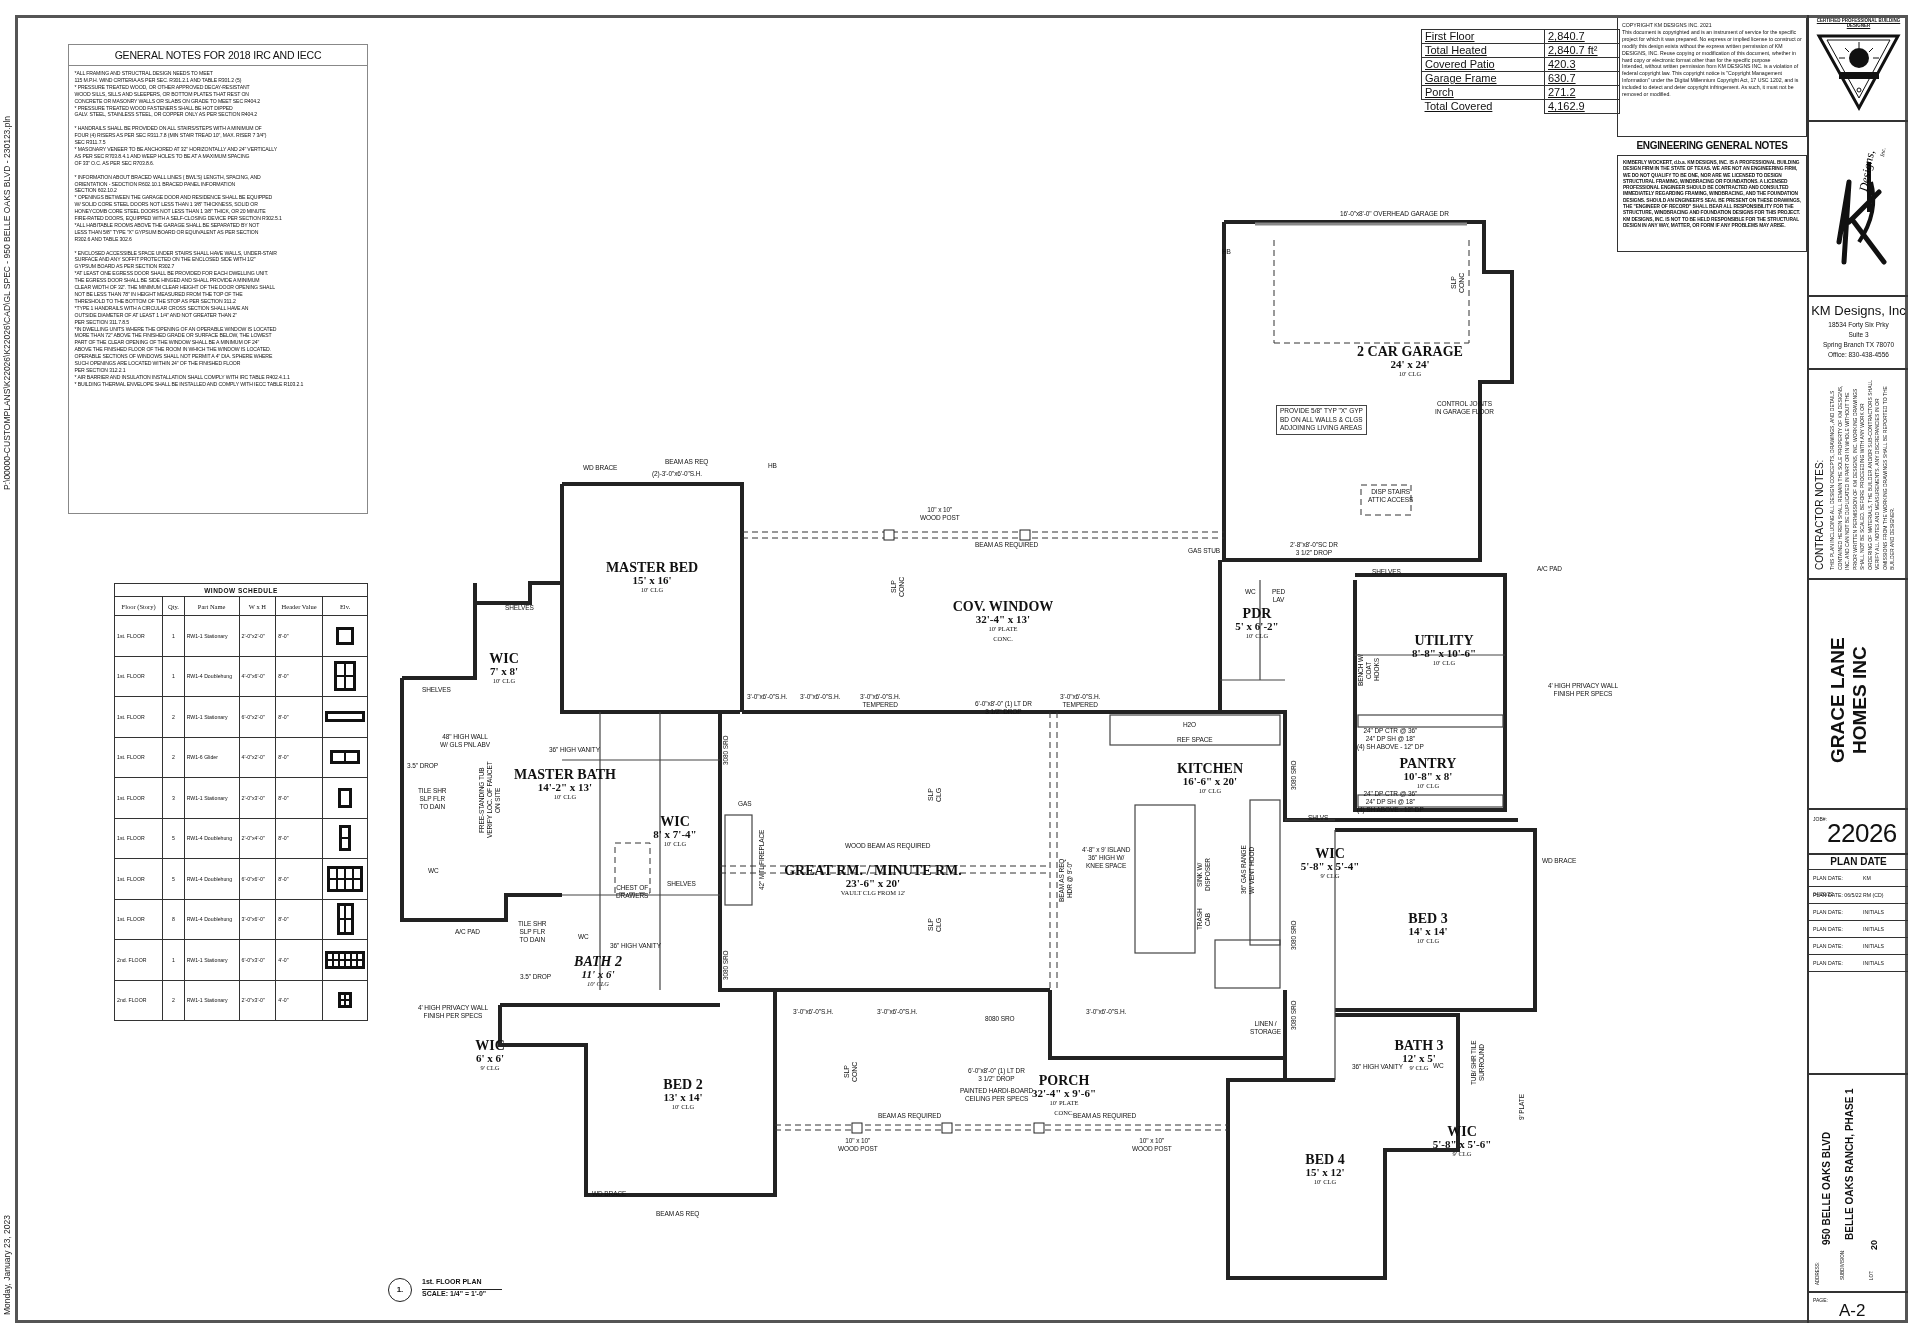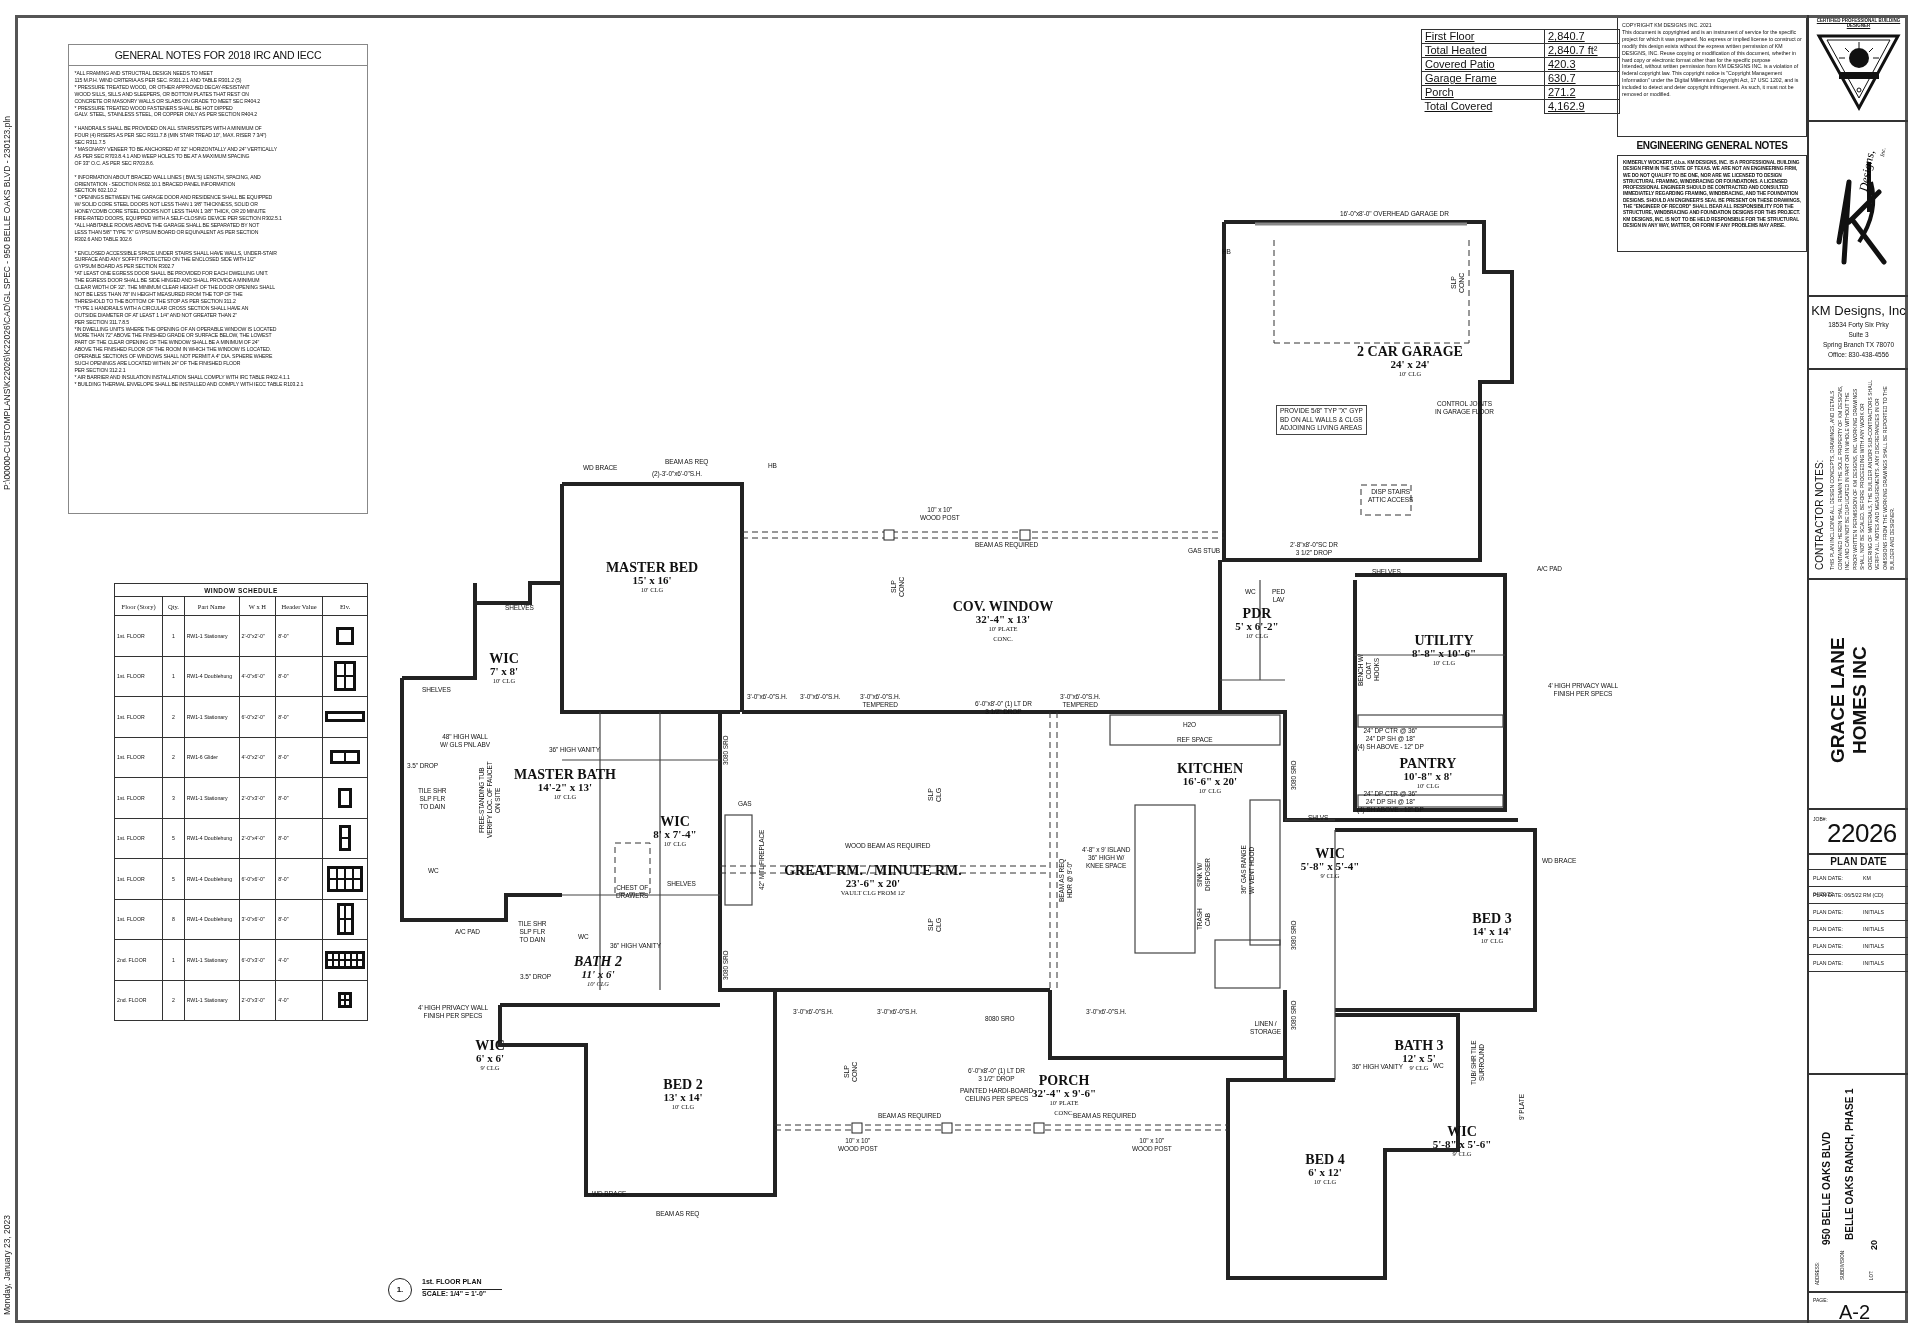--- a/index.html
+++ b/index.html
@@ -38,21 +38,21 @@
   .km-name{font-size:13px;text-align:center;margin-top:6px;}
   .km-addr{font-size:6.5px;text-align:center;line-height:10px;}
   .vtext{writing-mode:vertical-rl;transform:rotate(180deg);white-space:nowrap;}
   .grace{font-size:19px;font-weight:bold;text-align:center;line-height:22px;}
   .job-lbl{font-size:5px;position:absolute;left:4px;top:6px;}
   .job-num{font-size:26px;position:absolute;left:18px;top:8px;letter-spacing:-0.5px;}
   .pd-hdr{font-size:10px;font-weight:bold;text-align:center;border-bottom:1px solid #333;height:14px;line-height:14px;}
   .pd-row{font-size:5.2px;height:16px;line-height:16px;border-bottom:1px solid #333;padding-left:4px;display:flex;}
   .pd-row span:first-child{width:50px;}
   .page-lbl{font-size:5px;position:absolute;left:4px;top:4px;}
-  .page-num{font-size:20px;position:absolute;left:30px;top:8px;}
+  .page-num{font-size:17px;position:absolute;left:30px;top:8px;}
 
   
   .plan{position:absolute;left:0;top:0;width:1920px;height:1333px;pointer-events:none;}
   .room-lbl{position:absolute;text-align:center;font-family:"Liberation Serif",serif;line-height:1;}
   .room-lbl .n{font-weight:bold;font-size:14px;display:block;}
   .room-lbl .d{font-weight:bold;font-size:11px;display:block;}
   .room-lbl .c{font-size:6.5px;display:block;margin-top:1px;}
   .note{position:absolute;font-size:6.5px;white-space:nowrap;letter-spacing:-0.1px;line-height:8px;text-align:center;}
   .note.v{writing-mode:vertical-rl;transform:rotate(180deg);}
   .boxnote{position:absolute;border:1px solid #444;font-size:6.5px;line-height:8.5px;padding:1px 3px;}
@@ -568,21 +568,21 @@
 <div class="room-lbl" style="left:1428px;top:757px;width:100px;margin-left:-50px;">
   <span class="n">PANTRY</span>
     <span class="d">10'-8" x 8'</span>
     <span class="c">10' CLG</span>
 </div>
 <div class="room-lbl" style="left:1330px;top:847px;width:80px;margin-left:-40px;">
   <span class="n">WIC</span>
     <span class="d">5'-8" x 5'-4"</span>
     <span class="c">9' CLG</span>
 </div>
-<div class="room-lbl" style="left:1492px;top:912px;width:80px;margin-left:-40px;">
+<div class="room-lbl" style="left:1428px;top:912px;width:80px;margin-left:-40px;">
   <span class="n">BED 3</span>
     <span class="d">14' x 14'</span>
     <span class="c">10' CLG</span>
 </div>
 <div class="room-lbl" style="left:598px;top:955px;width:60px;margin-left:-30px;font-style:italic;">
   <span class="n">BATH 2</span>
     <span class="d">11' x 6'</span>
     <span class="c">10' CLG</span>
 </div>
 <div class="room-lbl" style="left:490px;top:1039px;width:50px;margin-left:-25px;">
@@ -606,21 +606,21 @@
     <span class="d">12' x 5'</span>
     <span class="c">9' CLG</span>
 </div>
 <div class="room-lbl" style="left:1462px;top:1125px;width:80px;margin-left:-40px;">
   <span class="n">WIC</span>
     <span class="d">5'-8" x 5'-6"</span>
     <span class="c">9' CLG</span>
 </div>
 <div class="room-lbl" style="left:1325px;top:1153px;width:60px;margin-left:-30px;">
   <span class="n">BED 4</span>
-    <span class="d">6' x 12'</span>
+    <span class="d">15' x 12'</span>
     <span class="c">10' CLG</span>
 </div>
 
 <div class="note" style="left:1340px;top:210px;">16'-0"x8'-0" OVERHEAD GARAGE DR</div>
 <div class="boxnote" style="left:1276px;top:405px;white-space:pre-line;">PROVIDE 5/8" TYP "X" GYP
 BD ON ALL WALLS &amp; CLGS
 ADJOINING LIVING AREAS</div>
 <div class="note" style="left:1435px;top:400px;white-space:pre-line;">CONTROL JOINTS
 IN GARAGE FLOOR</div>
 <div class="note" style="left:1368px;top:488px;white-space:pre-line;">DISP STAIRS

